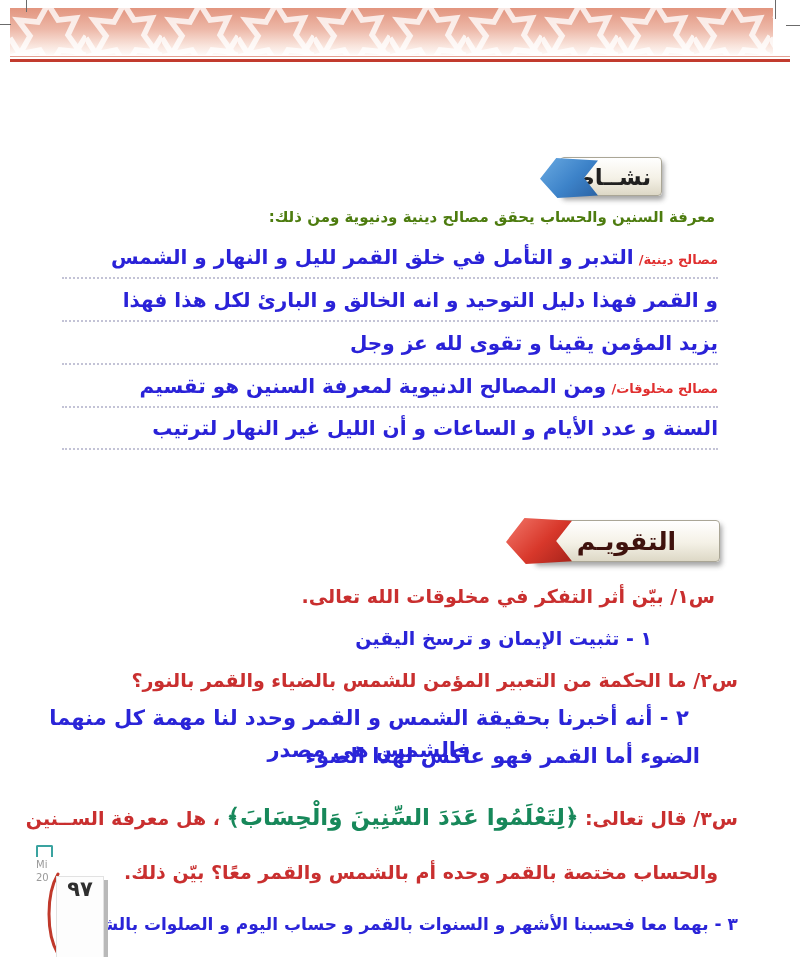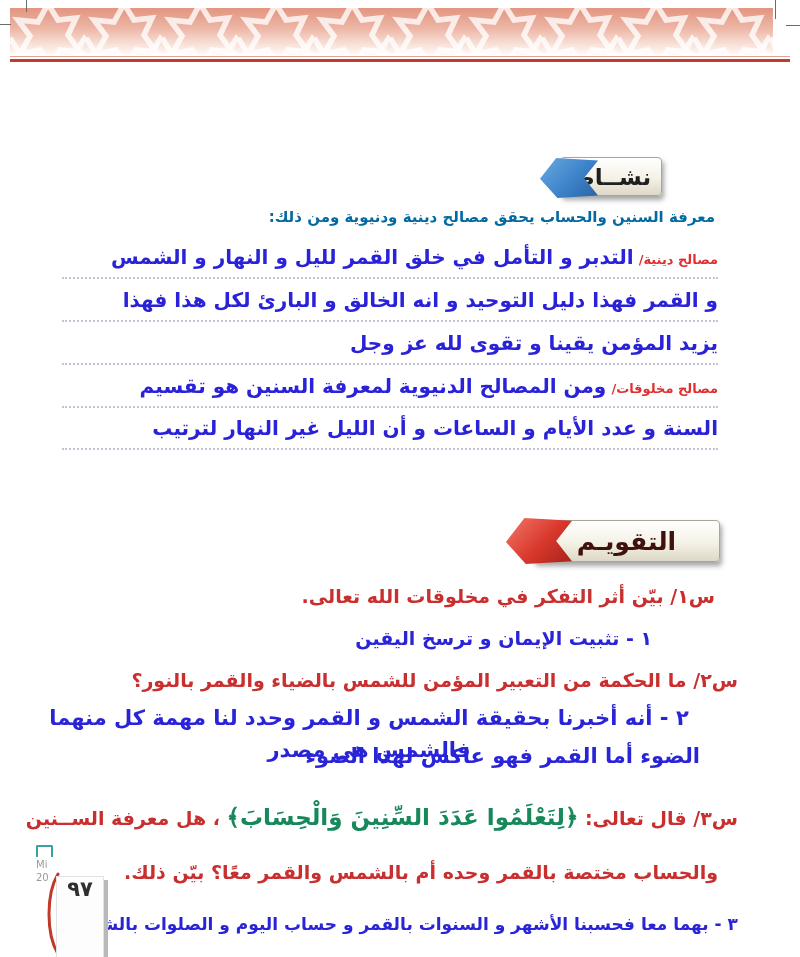--- a/index.html
+++ b/index.html
@@ -29,21 +29,21 @@
     background:linear-gradient(135deg,#6aaae2 0%,#3d83c9 55%,#2a62a4 100%);
     clip-path:polygon(100% 6%,76% 50%,100% 94%,30% 100%,0% 52%,28% 0%);}
   .ribbon-eval-body{left:533px;top:520px;width:185px;height:40px;}
   .ribbon-eval-body .ribbon-text{font-size:25px;font-weight:bold;color:#3f120d;letter-spacing:1px;}
   .arrow-red{position:absolute;left:506px;top:518px;width:66px;height:46px;
     background:linear-gradient(135deg,#f3776a 0%,#d8382b 55%,#a5221a 100%);
     clip-path:polygon(100% 6%,76% 50%,100% 94%,30% 100%,0% 52%,28% 0%);}
 
   
   .intro-line{position:absolute;right:85px;top:208px;direction:rtl;
-    font-size:15px;font-weight:bold;color:#0369a1;}
+    font-size:15px;font-weight:bold;color:#4d7c0f;}
   .act-line{position:absolute;left:62px;right:82px;direction:rtl;text-align:right;
     border-bottom:2px dotted #c3c3d6;padding-bottom:5px;line-height:1.45;}
   .act-label{font-size:13px;font-weight:bold;color:#e03030;}
   .act-text{font-size:20px;font-weight:bold;color:#2a22d8;}
   .l1{top:243px;} .l2{top:286px;} .l3{top:329px;}
   .l4{top:372px;} .l5{top:414px;} .l6{top:456px;}
 
   
   .q{position:absolute;direction:rtl;text-align:left;font-weight:bold;color:#c92f2f;font-size:19px;line-height:1.5;}
   .a{position:absolute;direction:rtl;text-align:center;font-weight:bold;color:#2a24d8;font-size:18px;line-height:1.5;}

